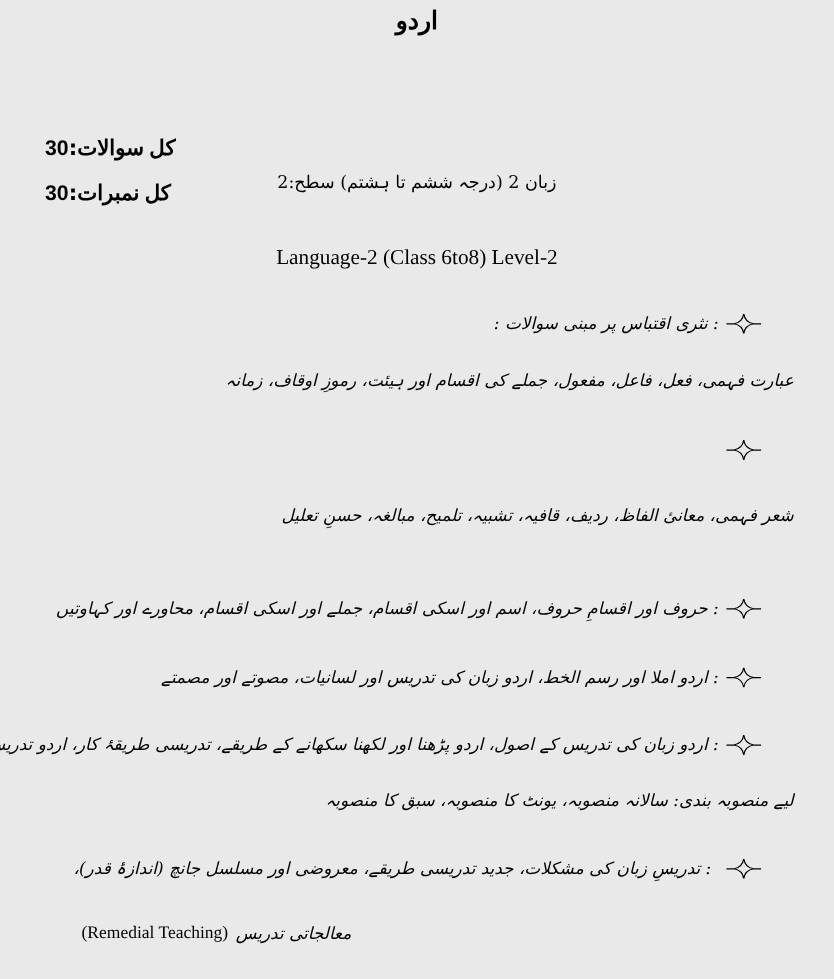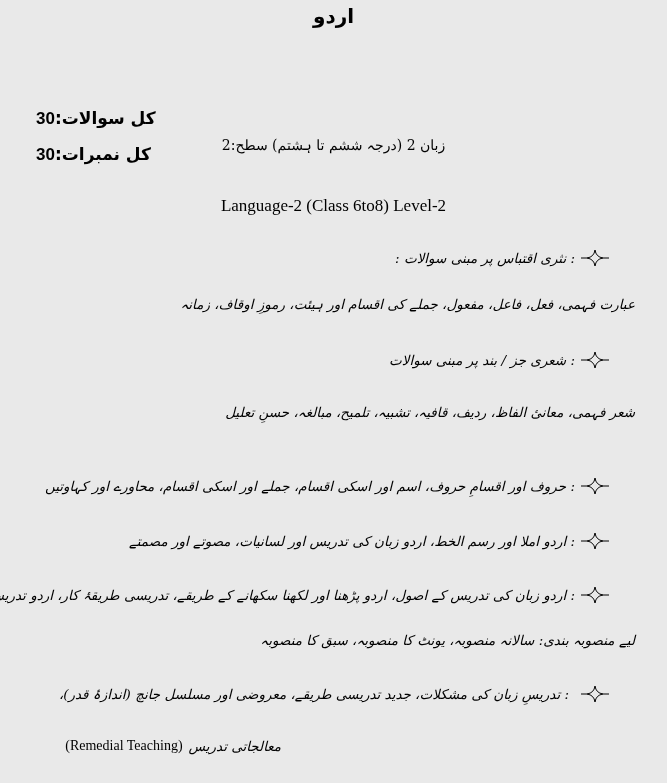--- a/index.html
+++ b/index.html
@@ -9,21 +9,21 @@
     body {
       width: 667px;
       height: 783px;
       background: #e9e9e9;
       position: relative;
       overflow: hidden;
       color: #000;
       font-family: "DejaVu Sans", sans-serif;
     }
     .abs { position: absolute; white-space: nowrap; }
-    .rtl { direction: rtl; unicode-bidi: plaintext; }
+    .rtl { direction: rtl; unicode-bidi: plaintext; font-family: Liberation Serif, serif; }
     .title {
       left: 0; right: 0; top: 4px;
       text-align: center;
       font-size: 20px;
       font-weight: bold;
     }
     .meta {
       font-size: 17px;
       font-weight: bold;
     }
@@ -87,21 +87,20 @@
   <span>: نثری اقتباس پر مبنی سوالات :</span>
 </div>
 <div class="abs line plain" style="top:296px;text-align:right;">عبارت فہمی، فعل، فاعل، مفعول، جملے کی اقسام اور ہیئت، رموزِ اوقاف، زمانہ</div>
 
 <div class="abs line" style="top:352px;">
   <span class="star">
       <svg viewBox="0 0 28 16">
         <path d="M0 8 H6 M22 8 H28 M14 0 Q15 7 22 8 Q15 9 14 16 Q13 9 6 8 Q13 7 14 0 Z" fill="none" stroke="#000" stroke-width="1"></path>
       </svg>
     </span>
-  <span>: شعری جز / بند پر مبنی سوالات</span>
 </div>
 <div class="abs line plain" style="top:404px;">شعر فہمی، معانیٔ الفاظ، ردیف، قافیہ، تشبیہ، تلمیح، مبالغہ، حسنِ تعلیل</div>
 
 <div class="abs line" style="top:478px;">
   <span class="star">
       <svg viewBox="0 0 28 16">
         <path d="M0 8 H6 M22 8 H28 M14 0 Q15 7 22 8 Q15 9 14 16 Q13 9 6 8 Q13 7 14 0 Z" fill="none" stroke="#000" stroke-width="1"></path>
       </svg>
     </span>
   <span>: حروف اور اقسامِ حروف، اسم اور اسکی اقسام، جملے اور اسکی اقسام، محاورے اور کہاوتیں</span>

